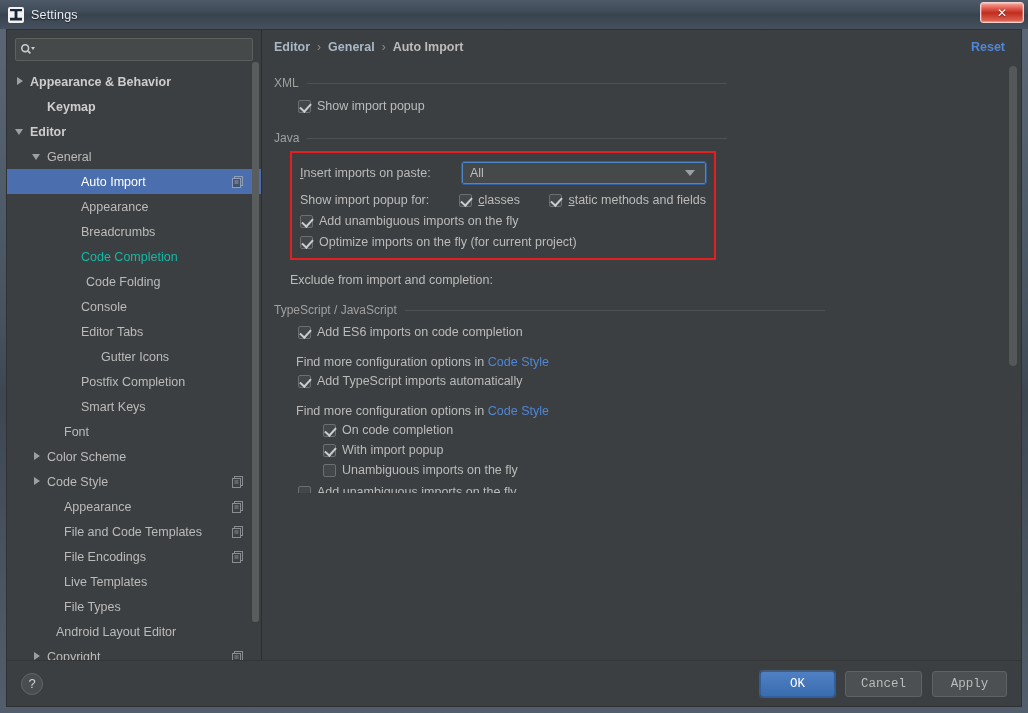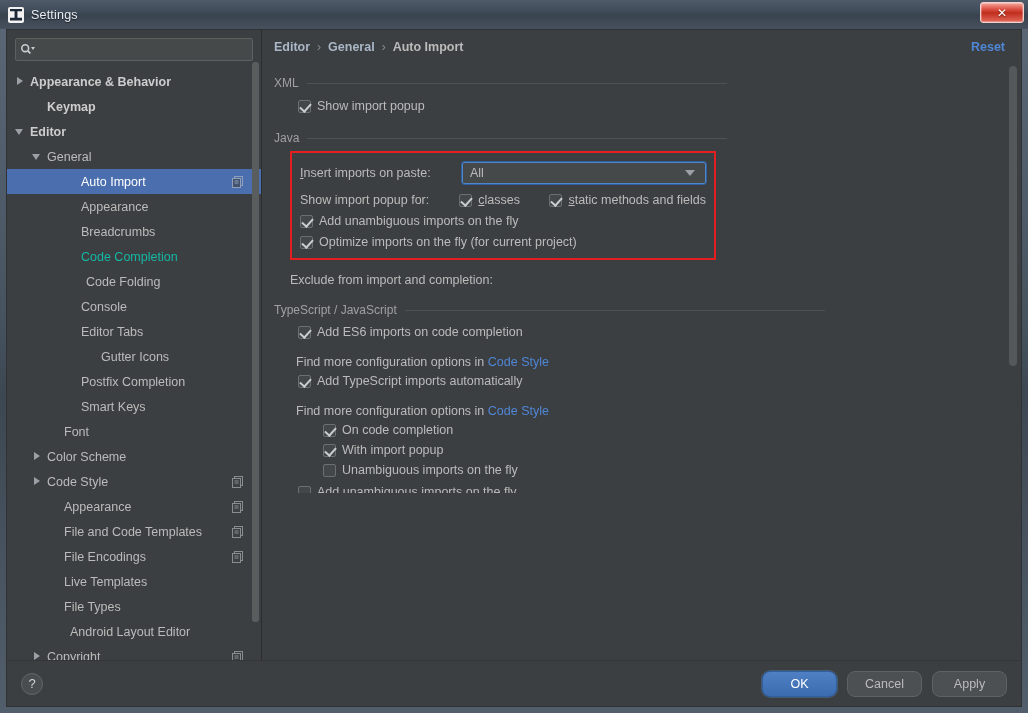--- a/index.html
+++ b/index.html
@@ -239,23 +239,23 @@
   }
   #help-btn {
     width: 22px; height: 22px; border-radius: 50%;
     background: #4a4d4f; border: 1px solid #62666a;
     color: #cfd3d6; font-size: 13px; cursor: pointer;
     display: flex; align-items: center; justify-content: center;
   }
   #btns { margin-left: auto; display: flex; gap: 10px; }
   .btn {
     min-width: 75px; height: 26px; padding: 0 15px;
-    border-radius: 8px; font-size: 12.5px; cursor: pointer;
+    border-radius: 3px; font-size: 12.5px; cursor: pointer;
     display: flex; align-items: center; justify-content: center;
-    background: #4c5052; border: 1px solid #5e6264; color: #bbbbbb;
+    background: #4c5052; border: 1px solid #5e6264; color: #bbbbbb; font-family: Liberation Mono, monospace;
   }
   .btn.primary {
     background: linear-gradient(180deg,#4f80c4 0%,#3b6cb0 100%);
     border: 1px solid #2f5f9e; color: #ffffff;
     box-shadow: 0 0 0 1px rgba(90,140,205,.35);
   }
 </style>
 </head>
 <body>
 
@@ -397,21 +397,21 @@
                 </svg></span>
             </div>
             <div class="tree-row" style="padding-left: 42px;">
               <span class="arrow "></span>
               <span class="tree-label">Live Templates</span>
             </div>
             <div class="tree-row" style="padding-left: 42px;">
               <span class="arrow "></span>
               <span class="tree-label">File Types</span>
             </div>
-            <div class="tree-row" style="padding-left: 48px;">
+            <div class="tree-row" style="padding-left: 34px;">
               <span class="arrow "></span>
               <span class="tree-label">Android Layout Editor</span>
             </div>
             <div class="tree-row" style="padding-left: 25px;">
               <span class="arrow right"></span>
               <span class="tree-label">Copyright</span>
               <span class="copy-icon"><svg width="11" height="12" viewBox="0 0 11 12">
                   <rect x="2.5" y="0.5" width="8" height="9" fill="none" stroke="#b9bdc0"></rect>
                   <rect x="0.5" y="2.5" width="8" height="9" fill="#3f4345" stroke="#b9bdc0"></rect>
                   <line x1="2.5" y1="5" x2="6.5" y2="5" stroke="#b9bdc0"></line>

